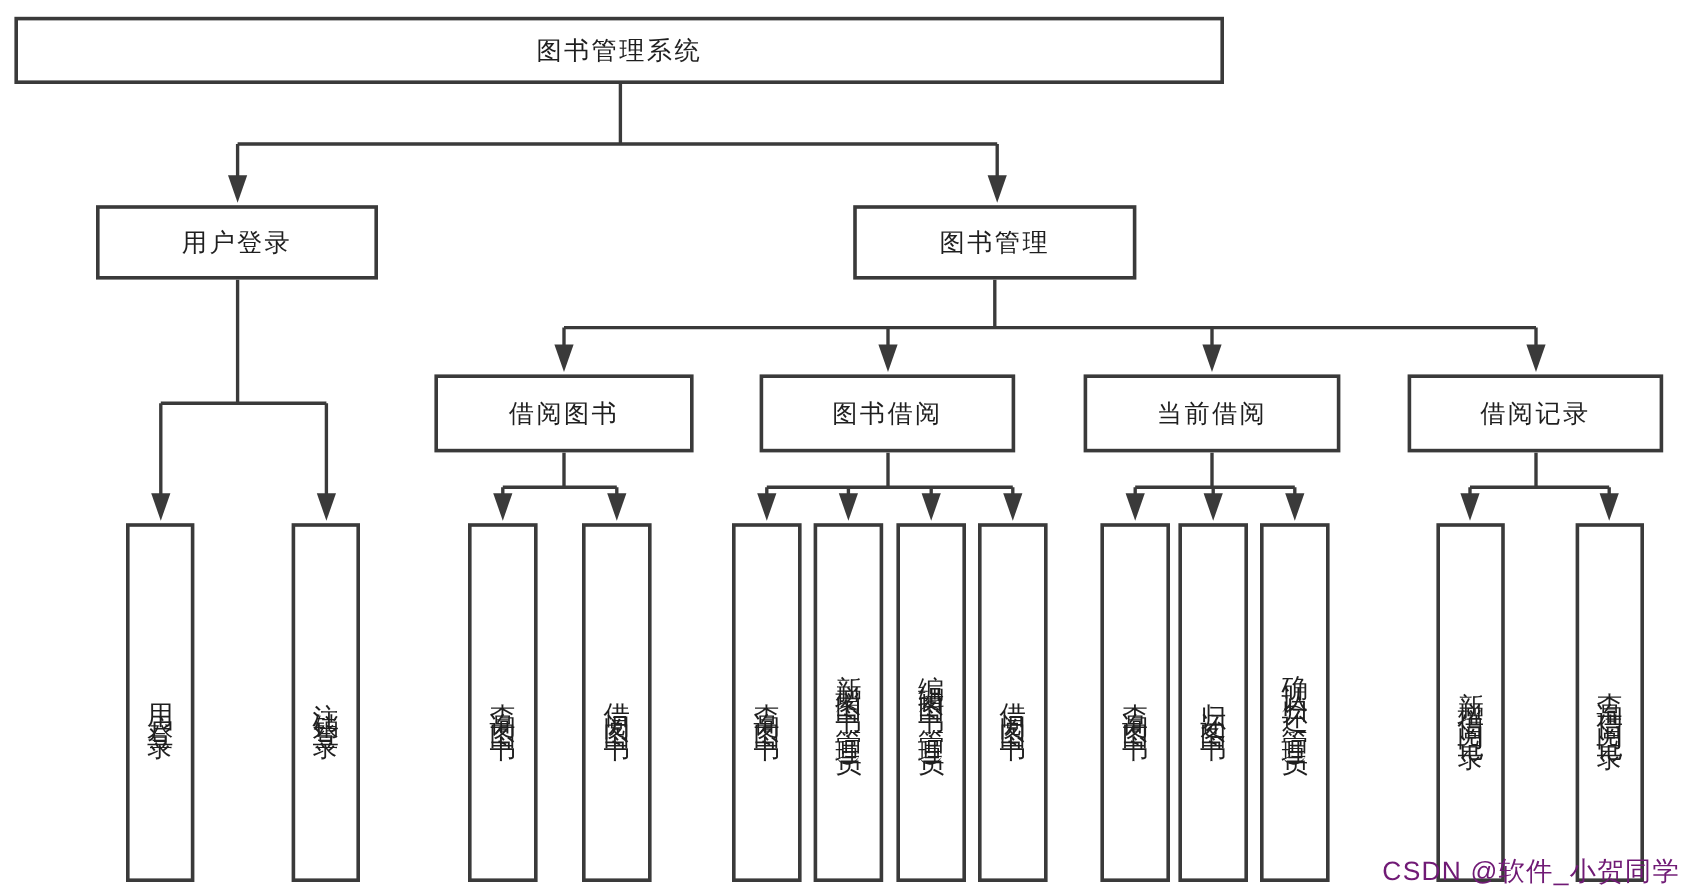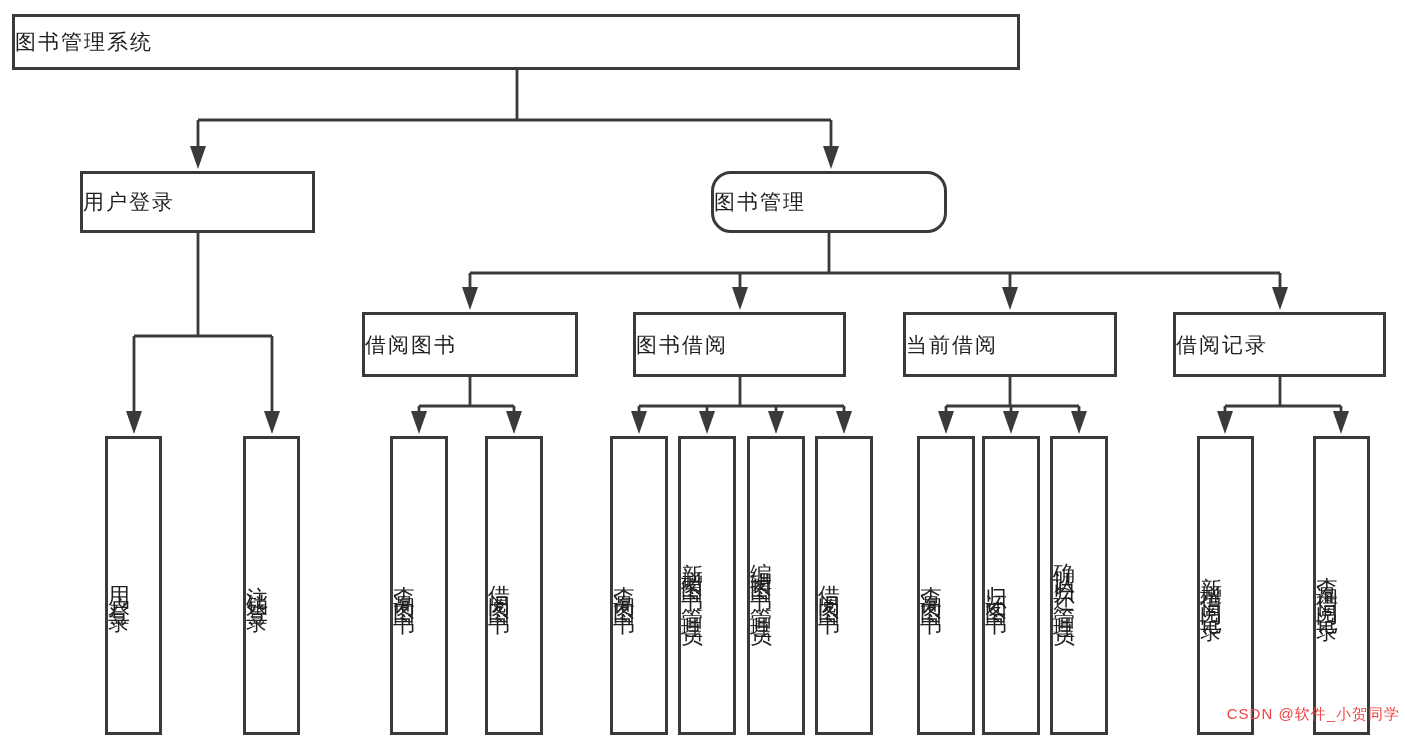--- a/index.html
+++ b/index.html
@@ -16,65 +16,65 @@
     left: 0; top: 0;
     width: 1405px; height: 747px;
   }
   .node {
     position: absolute;
     box-sizing: border-box;
     background: #ffffff;
     border: 3px solid #3a3a3a;
     display: flex;
     align-items: center;
-    justify-content: flex-start;
+    justify-content: center;
     color: #1f1f1f;
     z-index: 2;
   }
   .h-label {
     font-size: 21px;
     letter-spacing: 2px;
     white-space: nowrap;
     color: #1f1f1f;
   }
   .leaf { top: 436px; height: 299px; }
   .v-label {
     writing-mode: vertical-rl;
     text-orientation: mixed;
     font-size: 22px;
     letter-spacing: 9px;
     line-height: 1;
     color: #1f1f1f;
   }
   .n-root      { left: 12px;   top: 14px;  width: 1008px; height: 56px; }
   .n-l2-login  { left: 80px;   top: 171px; width: 235px;  height: 62px; }
-  .n-l2-mgmt   { left: 711px;  top: 171px; width: 236px;  height: 62px; border-radius: 20px; }
+  .n-l2-mgmt   { left: 711px;  top: 171px; width: 236px;  height: 62px; }
   .n-l3-new    { left: 362px;  top: 312px; width: 216px;  height: 65px; }
   .n-l3-borrow { left: 633px;  top: 312px; width: 213px;  height: 65px; }
   .n-l3-cur    { left: 903px;  top: 312px; width: 214px;  height: 65px; }
   .n-l3-rec    { left: 1173px; top: 312px; width: 213px;  height: 65px; }
   .n-a1 { left: 105px;  width: 57px; }
   .n-a2 { left: 243px;  width: 57px; }
   .n-b1 { left: 390px;  width: 58px; }
   .n-b2 { left: 485px;  width: 58px; }
   .n-c1 { left: 610px;  width: 58px; }
   .n-c2 { left: 678px;  width: 58px; }
   .n-c3 { left: 747px;  width: 58px; }
   .n-c4 { left: 815px;  width: 58px; }
   .n-d1 { left: 917px;  width: 58px; }
   .n-d2 { left: 982px;  width: 58px; }
   .n-d3 { left: 1050px; width: 58px; }
   .n-e1 { left: 1197px; width: 57px; }
   .n-e2 { left: 1313px; width: 57px; }
   .watermark {
     position: absolute;
     right: 5px;
-    bottom: 23px;
-    font-size: 15px;
-    color: #ef4444;
+    bottom: 6px;
+    font-size: 22px;
+    color: #701a75;
     letter-spacing: 1px;
     z-index: 5;
     white-space: nowrap;
   }
 </style>
 </head>
 <body>
 
 <div id="canvas">
 

